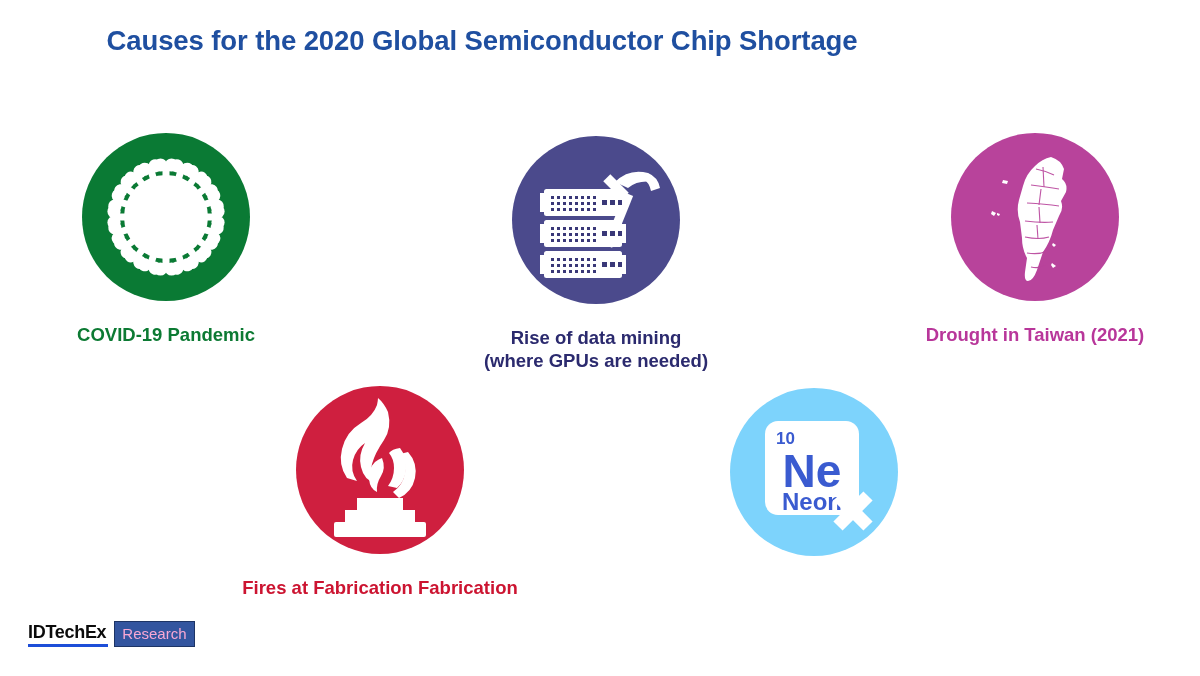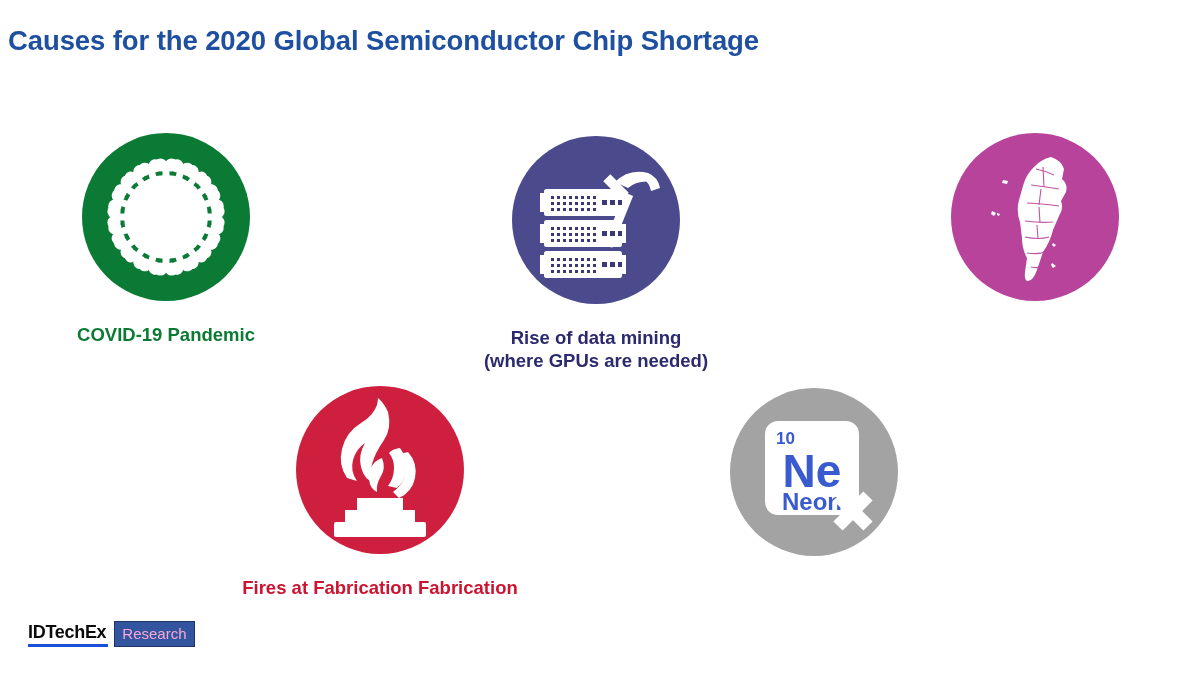--- a/index.html
+++ b/index.html
@@ -14,22 +14,21 @@
     overflow: hidden;
     position: relative;
   }
 
   
   .header {
     position: absolute;
     top: 26px;
     left: 0;
     width: 964px;
-    text-align: left;
-    padding-left: 8px;
+    text-align: center;
   }
   .title {
     font-size: 27.5px;
     font-weight: bold;
     color: #1f4fa0;
     letter-spacing: -0.1px;
     line-height: 1.1;
   }
   .subtitle {
     margin-top: 11px;
@@ -371,20 +370,21 @@
 
       <g fill="#ffffff">
         <path d="M52 47 l5 1 -1 3 -5 -1 z"></path>
         <path d="M41 78 l4 2 -2 3 -3 -2 z"></path>
         <path d="M46 80 l3 1 -1 2 -2 -1 z"></path>
         <path d="M102 110 l3 2 -2 2 -2 -2 z"></path>
         <path d="M101 130 l4 3 -3 2 -2 -3 z"></path>
       </g>
     </svg>
   </div>
+  <div class="caption" style="color:#b8369a;">Drought in Taiwan (2021)</div>
 </div>
 
 <div class="cause" id="cause-fires">
   <div class="badge" style="background:#cf1f3f;">
     <svg viewBox="0 0 168 168">
       <g fill="#ffffff">
 
         <path d="M92 26 q4 16 -4 28 q-9 13 -12 24 q-3 11 3 19 q-11 -3 -14 -16 q-3 -12 4 -24 q-9 6 -12 17 q-3 11 4 21 l-10 -3 q-9 -13 -5 -29 q4 -17 19 -26 q12 -7 16 -18 q1 -5 1 -7 q6 5 10 14 z"></path>
 
         <path d="M104 62 q7 9 6 21 q-1 12 -9 19 l-9 -2 q6 -8 6 -18 q0 -9 -5 -15 q3 -4 11 -5 z"></path>
@@ -395,21 +395,21 @@
         <rect x="61" y="112" width="46" height="13"></rect>
         <rect x="49" y="124" width="70" height="13"></rect>
         <rect x="38" y="136" width="92" height="15" rx="2"></rect>
       </g>
     </svg>
   </div>
   <div class="caption" style="color:#cc1431;">Fires at Fabrication Fabrication</div>
 </div>
 
 <div class="cause" id="cause-neon">
-  <div class="badge" style="background:#a3a3a3;">
+  <div class="badge" style="background:#7dd3fc;">
     <svg viewBox="0 0 168 168">
 
       <rect x="35" y="33" width="94" height="94" rx="13" fill="#ffffff"></rect>
       <text x="46" y="56" font-family="Liberation Sans, sans-serif" font-size="17" font-weight="bold" fill="#3a5bd0">10</text>
       <text x="82" y="99" text-anchor="middle" font-family="Liberation Sans, sans-serif" font-size="46" font-weight="bold" fill="#3a5bd0">Ne</text>
       <text x="82" y="122" text-anchor="middle" font-family="Liberation Sans, sans-serif" font-size="24" font-weight="bold" fill="#3a5bd0">Neon</text>
 
       <g stroke="#ffffff" stroke-width="13" stroke-linecap="butt">
         <line x1="108" y1="108" x2="138" y2="138"></line>
         <line x1="138" y1="108" x2="108" y2="138"></line>

